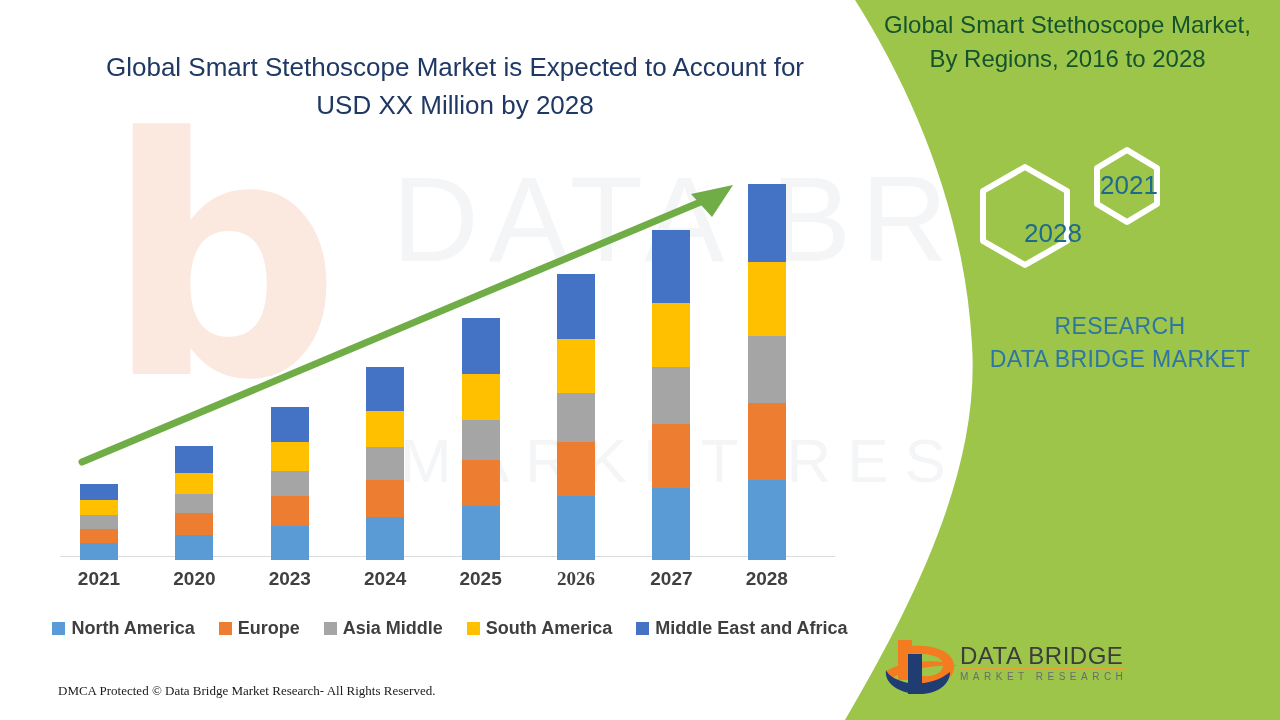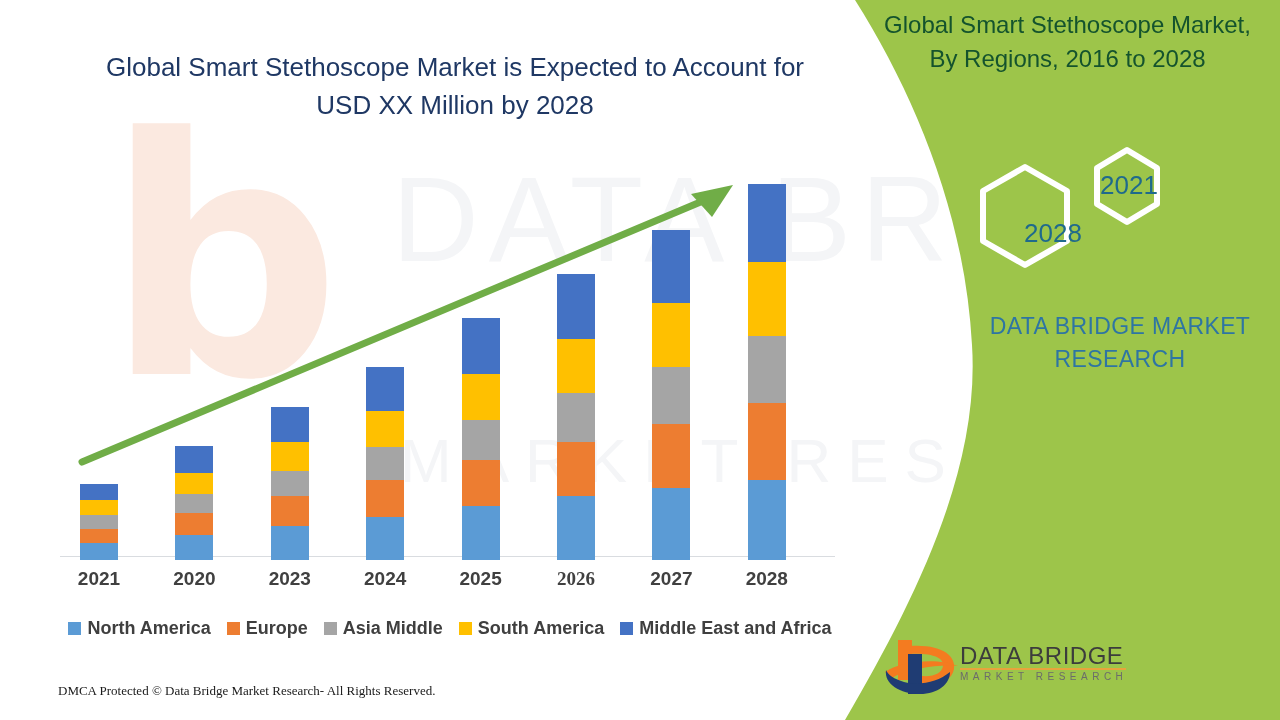--- a/index.html
+++ b/index.html
@@ -42,21 +42,21 @@
   .seg{width:100%;display:block;}
 
   .xlabels{position:absolute;left:55px;top:568px;width:790px;height:30px;}
   .xlabel{
     position:absolute;top:0;width:60px;text-align:center;
     color:#404040;font-size:19px;font-weight:700;
   }
 
   .legend{
     position:absolute;left:60px;top:615px;width:780px;height:26px;
-    display:flex;align-items:center;justify-content:center;gap:16px;
+    display:flex;align-items:center;justify-content:center;gap:24px;
   }
   .leg-item{display:flex;align-items:center;gap:6px;}
   .leg-sw{width:13px;height:13px;display:block;}
   .leg-lab{color:#3f3f3f;font-size:18px;font-weight:700;white-space:nowrap;}
 
   .arrow{position:absolute;left:55px;top:150px;width:790px;height:410px;pointer-events:none;}
 
   
   .footer-left{
     position:absolute;left:58px;top:683px;
@@ -225,22 +225,22 @@
   </div>
 
   <svg class="hexes" viewBox="0 0 200 145">
     <polygon points="50,22 92,46 92,96 50,120 8,96 8,46" fill="none" stroke="#ffffff" stroke-width="6" stroke-linejoin="round"></polygon>
     <polygon points="152,5 182,23 182,59 152,77 122,59 122,23" fill="none" stroke="#ffffff" stroke-width="6" stroke-linejoin="round"></polygon>
   </svg>
   <div class="hex-label hex-2021-lab">2021</div>
   <div class="hex-label hex-2028-lab">2028</div>
 
   <div class="brand">
+    <div>RESEARCH</div>
     <div>DATA BRIDGE MARKET</div>
-    <div>RESEARCH</div>
   </div>
 
   <svg class="logo-wrap" viewBox="0 0 250 62">
     <path d="M 18,4 L 32,4 L 32,44 L 18,44 Z" fill="#F47B20"></path>
     <path d="M 30,10 C 62,8 76,20 74,33 C 72,45 58,50 42,48 L 42,40 C 54,41 62,37 63,30 C 64,22 53,17 30,18 Z" fill="#F47B20"></path>
     <path d="M 5,36 C 22,24 60,22 78,30 C 62,28 28,32 12,42 Z" fill="#F47B20"></path>
     <path d="M 28,18 L 42,18 L 42,58 L 28,58 Z" fill="#1F3C73"></path>
     <path d="M 6,34 C 4,48 20,58 40,58 C 58,58 70,48 70,36 C 58,46 40,50 24,46 C 14,43 8,39 6,34 Z" fill="#1F3C73"></path>
   </svg>
   <div class="logo-text">DATA BRIDGE</div>

